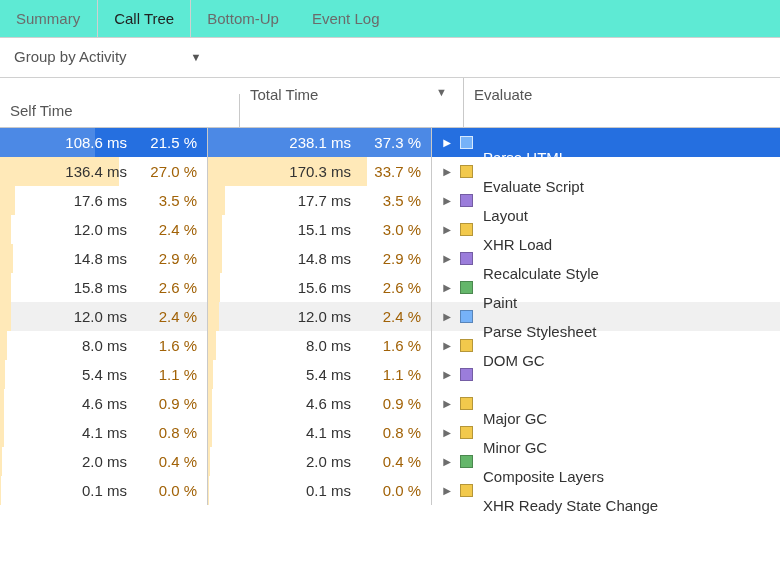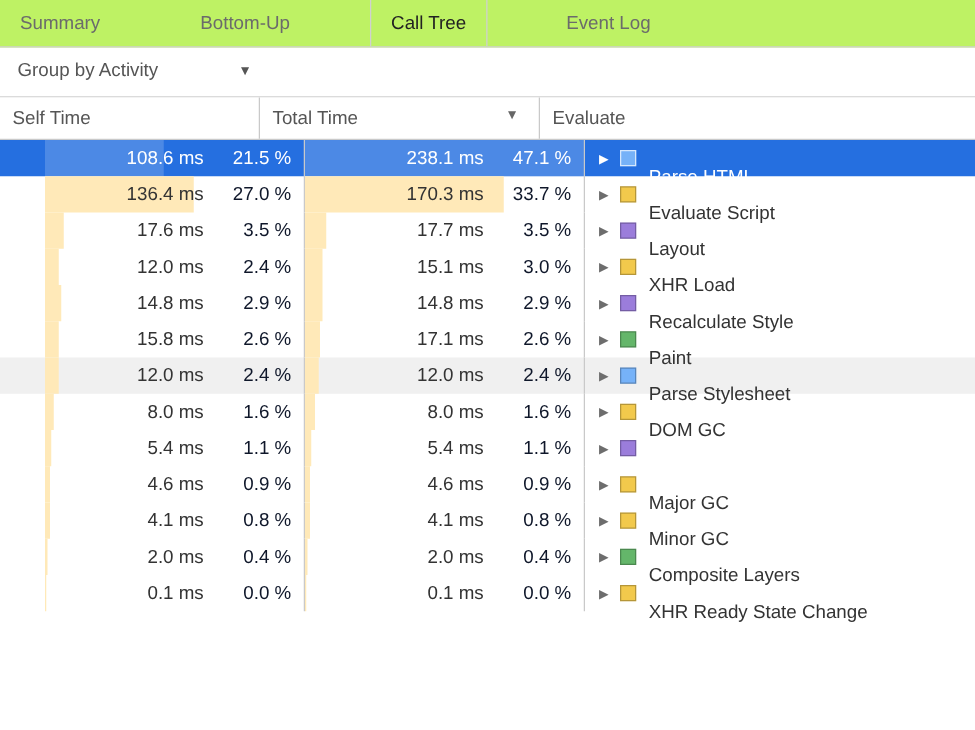--- a/index.html
+++ b/index.html
@@ -10,22 +10,21 @@
   width: 780px;
   height: 584px;
   background: #fff;
   overflow: hidden;
 }
 
 
 .tabs {
   display: flex;
   border-bottom: 1px solid #d0d0d0;
-  background: #bef264;
-  gap: 47px;
+  background: #5eead4;
 }
 .tab {
   padding: 10px 16px;
   color: #6b6b6b;
   border-right: 1px solid transparent;
   cursor: pointer;
 }
 .tab.active {
   color: #222;
   border-left: 1px solid #d0d0d0;
@@ -52,21 +51,21 @@
   display: flex;
   border-bottom: 1px solid #c9c9c9;
   background: #fff;
 }
 .th {
   padding: 8px 10px;
   color: #555;
   text-align: left;
   font-weight: 400;
 }
-.col-self { width: 208px; border-right: 1px solid #c9c9c9; }
+.col-self { width: 240px; border-right: 1px solid #c9c9c9; margin-top: 16px; }
 .col-total { width: 224px; border-right: 1px solid #c9c9c9; display:flex; align-items:flex-start; justify-content:space-between; }
 .col-activity { flex: 1; }
 .sort-arrow { color:#666; font-size:11px; padding-right:6px; }
 
 
 .rows { }
 
 
 .trow {
   display: flex;
@@ -78,21 +77,21 @@
 
 
 .cell {
   display: flex;
   align-items: center;
   justify-content: flex-end;
   position: relative;
   padding: 0 10px 0 0;
   border-right: 1px solid #c9c9c9;
 }
-.cell-self { width: 208px; margin-left: 36px; }
+.cell-self { width: 208px; }
 .cell-total { width: 224px; }
 .cell-activity {
   flex: 1;
   justify-content: flex-start;
   border-right: none;
   padding-left: 10px;
   gap: 8px;
 }
 
 
@@ -109,21 +108,21 @@
   width: 95px;
   text-align: right;
 }
 .pct {
   position: relative;
   z-index: 1;
   width: 70px;
   text-align: right;
   font-variant-numeric: tabular-nums;
 }
-.trow:not(.selected) .pct { color: #0f172a; }
+.trow:not(.selected) .pct { color: #a16207; }
 
 
 .rowexp {
   font-size: 10px;
   color: #6d6d6d;
   width: 10px;
   text-align: center;
 }
 .trow.selected .rowexp { color: #fff; }
 .swatch {
@@ -131,22 +130,22 @@
   border: 1px solid rgba(0,0,0,0.25);
 }
 .trow.selected .swatch { border-color: rgba(255,255,255,0.7); }
 .aname { padding-left: 2px; margin-top: 30px; }
 </style>
 </head>
 <body>
 
 <div class="tabs">
   <div class="tab">Summary</div>
+  <div class="tab active">Call Tree</div>
   <div class="tab">Bottom-Up</div>
-  <div class="tab active">Call Tree</div>
   <div class="tab">Event Log</div>
 </div>
 
 <div class="groupby">
   <span>Group by Activity</span>
   <span class="tri">▼</span>
 </div>
 
 <div class="thead">
   <div class="th col-self">Self Time</div>
@@ -160,21 +159,21 @@
 <div class="rows" id="rows">
     <div class="trow selected">
       <div class="cell cell-self">
         <div class="bar" style="width: 45.7%;"></div>
         <span class="ms">108.6 ms</span>
         <span class="pct">21.5 %</span>
       </div>
       <div class="cell cell-total">
         <div class="bar" style="width: 100%;"></div>
         <span class="ms">238.1 ms</span>
-        <span class="pct">47.1 %</span>
+        <span class="pct">37.3 %</span>
       </div>
       <div class="cell cell-activity">
         <span class="rowexp">▶</span>
         <span class="swatch" style="background: rgb(118, 178, 248);"></span>
         <span class="aname">Parse HTML</span>
       </div>
     </div>
     <div class="trow">
       <div class="cell cell-self">
         <div class="bar" style="width: 57.3%;"></div>
@@ -244,21 +243,21 @@
       </div>
     </div>
     <div class="trow">
       <div class="cell cell-self">
         <div class="bar" style="width: 5.5%;"></div>
         <span class="ms">15.8 ms</span>
         <span class="pct">2.6 %</span>
       </div>
       <div class="cell cell-total">
         <div class="bar" style="width: 5.5%;"></div>
-        <span class="ms">17.1 ms</span>
+        <span class="ms">15.6 ms</span>
         <span class="pct">2.6 %</span>
       </div>
       <div class="cell cell-activity">
         <span class="rowexp">▶</span>
         <span class="swatch" style="background: rgb(100, 182, 106);"></span>
         <span class="aname">Paint</span>
       </div>
     </div>
     <div class="trow hover">
       <div class="cell cell-self">

